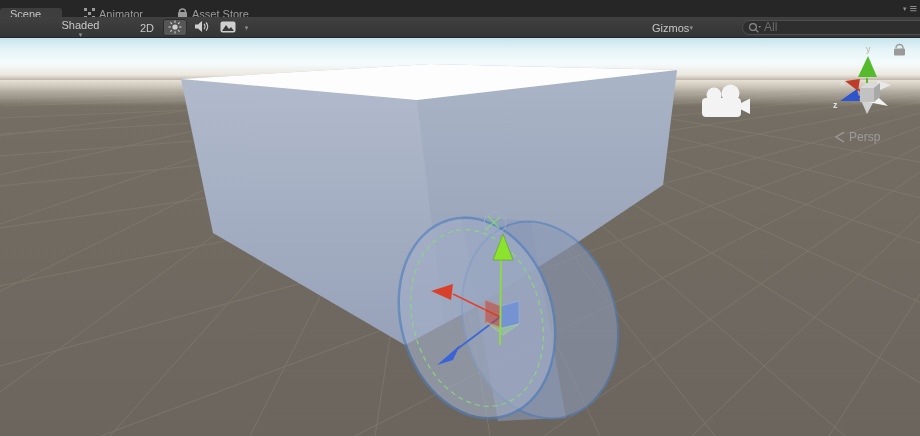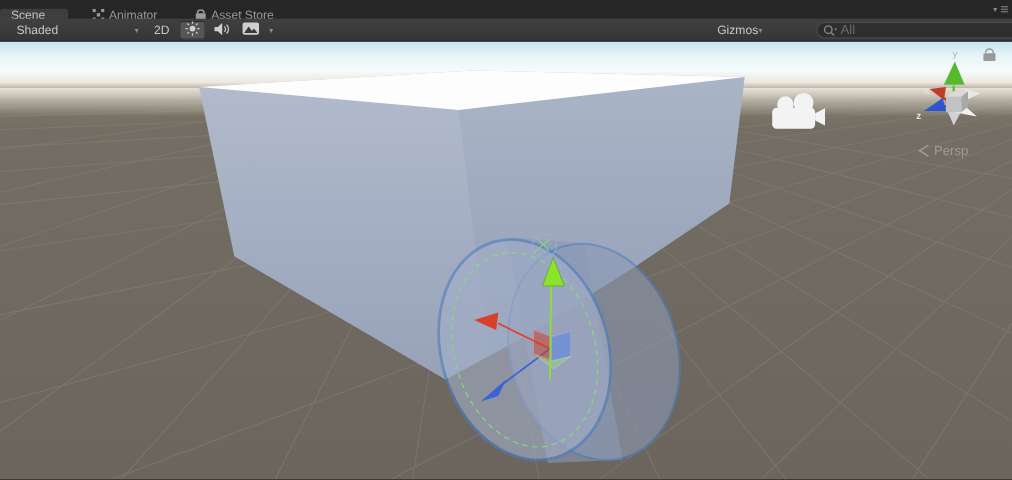--- a/index.html
+++ b/index.html
@@ -66,21 +66,21 @@
     </span>
     <span>Asset Store</span>
   </div>
   <div class="winbtns">
     <span class="caret">▾</span>
     <span class="menu">≡</span>
   </div>
 </div>
 
 <div class="toolbar">
-  <div class="tb dropdown" style="left:8px; width:122px;">
+  <div class="tb dropdown" style="left:18px; width:122px;flex-direction:column;">
     <span>Shaded</span>
     <span class="caret">▾</span>
   </div>
   <div class="tb btn" style="left:134px; width:26px;">
     <span>2D</span>
   </div>
   <div class="tb btn on" style="left:163px; width:24px;">
     <span>
       <svg width="14" height="14" viewBox="0 0 14 14">
         <circle cx="7" cy="7" r="2.6" fill="#cfcfcf"></circle>

